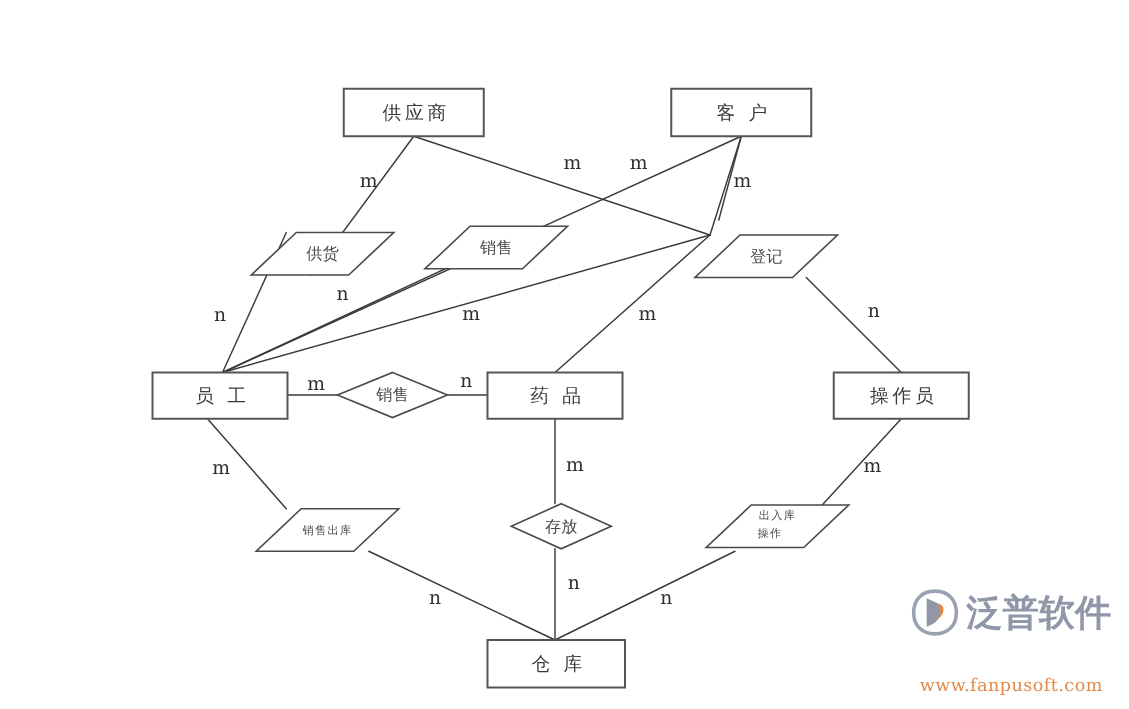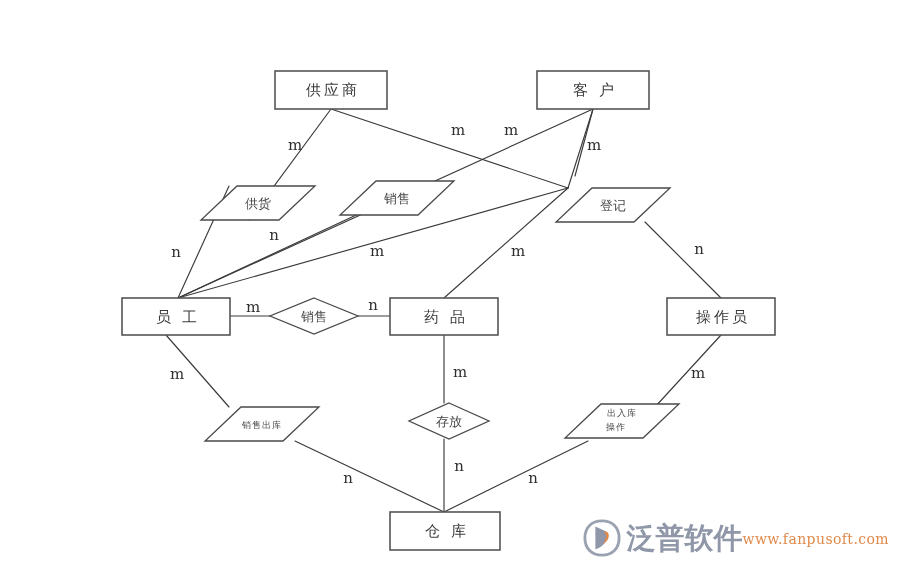--- a/index.html
+++ b/index.html
@@ -69,22 +69,24 @@
     fill: #2e2e2e;
     text-anchor: middle;
     dominant-baseline: middle;
   }
   
   #watermark {
     position: absolute;
     right: 14px;
     bottom: 10px;
     display: flex;
+    flex-direction: column;
     align-items: center;
     user-select: none;
+    gap: 16px;
   }
   .wm-row {
     display: flex;
     align-items: center;
     gap: 6px;
   }
   .wm-mark {
     width: 38px;
     height: 38px;
     position: relative;
@@ -95,21 +97,21 @@
     font-weight: bold;
     color: #8f97a8;
     letter-spacing: 0px;
     line-height: 1;
   }
   .wm-url {
     font-family: "DejaVu Serif", "Liberation Serif", serif;
     font-size: 14px;
     color: #e08a4a;
     letter-spacing: 0.4px;
-    margin-top: 2px;
+    margin-top: 16px;
   }
 </style>
 </head>
 <body>
 
 <div id="canvas">
 
   <svg id="er-svg" viewBox="0 0 903 567">
 
     <g id="edges-group">

